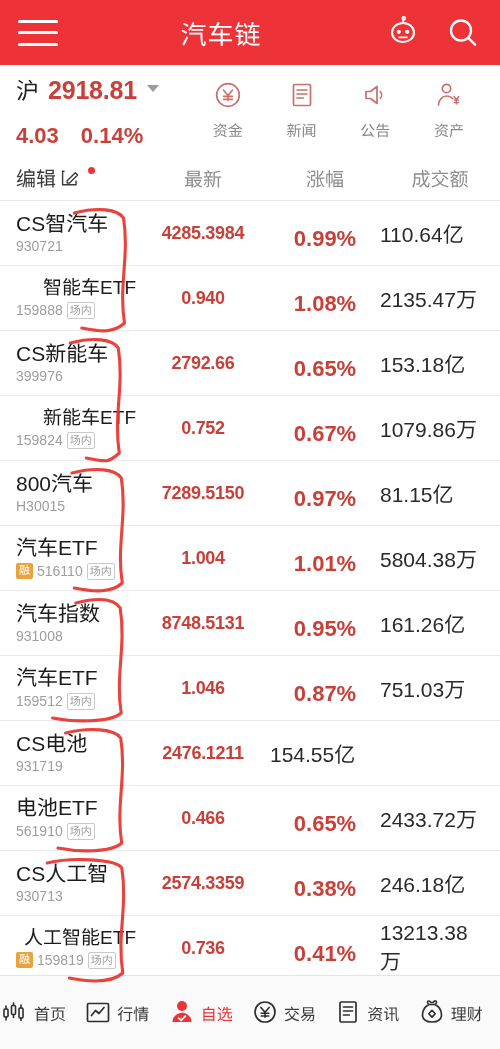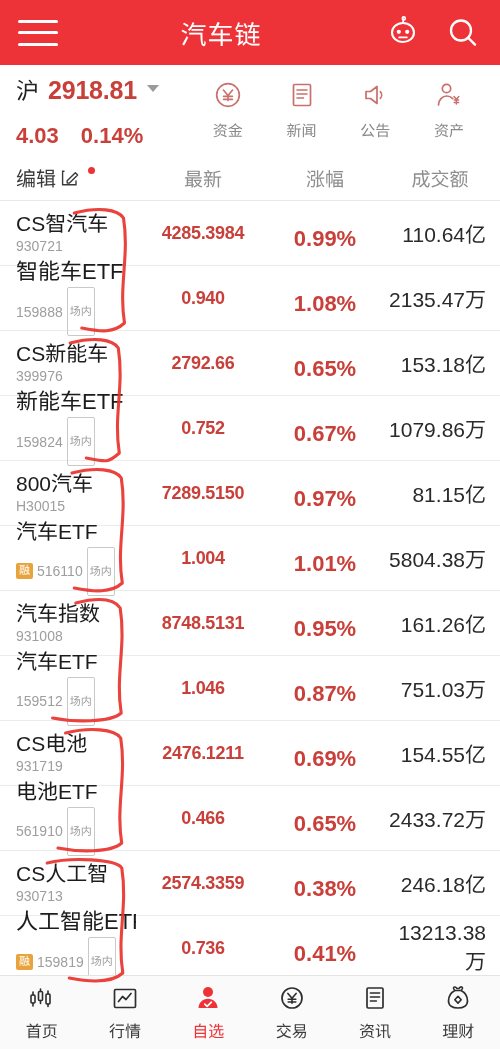--- a/index.html
+++ b/index.html
@@ -54,48 +54,48 @@
   .c-amt   { width:120px; }
 
   
   .list { background:#fff; position:relative; }
   .row {
     height:65px; display:flex; align-items:center;
     border-bottom:1px solid #ececec; background:#fff;
   }
   .cell-name { width:136px; padding-left:16px; overflow:hidden; }
   .nm { font-size:21px; color:#1c1c1c; white-space:nowrap; line-height:1.12; }
-  .nm.long { font-size:22px; }
+  .nm.long { font-size:19px;text-align:right; }
   .sub { display:flex; align-items:center; gap:4px; margin-top:3px; }
   .code { font-size:14px; color:#9e9e9e; }
   .b-rong {
     font-size:11px; color:#fff; background:#e8a33d;
     padding:1px 3px; border-radius:2px; line-height:1.25;
   }
   .b-cn {
     font-size:11px; color:#9e9e9e; border:1px solid #c9c9c9;
-    padding:16px 2px; border-radius:2px; line-height:1.35;
+    padding:0 2px; border-radius:2px; line-height:1.35;
   }
   .cell-price { width:134px; text-align:center; font-size:18px; color:#c9403a; font-weight:600; letter-spacing:-.3px; }
   .cell-chg   { width:110px; text-align:center; font-size:22px; color:#c9403a; font-weight:600;margin-top:12px; }
-  .cell-amt   { width:120px; text-align:right; padding-right:14px; font-size:21px; color:#2a2a2a; font-weight:500; }
+  .cell-amt   { width:120px; text-align:left; padding-right:14px; font-size:21px; color:#2a2a2a; font-weight:500; }
 
   .row.partial { height:22px; overflow:hidden; border-bottom:none; }
   .row.partial .nm { color:#1c1c1c; }
 
   
   .anno { position:absolute; left:0; top:0; width:500px; height:1049px; pointer-events:none; z-index:40; }
 
   
   .botnav {
     position:absolute; left:0; bottom:0; width:500px; height:74px;
     background:#fafafa; border-top:1px solid #e4e4e4;
     display:flex; align-items:center;
   }
-  .bn { flex:1; display:flex; flex-direction:column; align-items:center; gap:4px; cursor:pointer; }
+  .bn { flex:1; display:flex; flex-direction:row; align-items:center; gap:4px; cursor:pointer; }
   .bn-lbl { font-size:16px; color:#3c3c3c; }
   .bn.active .bn-lbl { color:#ee3338; }
 </style>
 </head>
 <body>
 
 <div id="app">
 
   <div class="topbar">
     <div class="hamburger">
@@ -279,21 +279,20 @@
         <div class="cell-amt">751.03万</div>
       </div>
       <div class="row">
         <div class="cell-name">
           <div class="nm">CS电池</div>
           <div class="sub">
             <span class="code">931719</span>
           </div>
         </div>
         <div class="cell-price">2476.1211</div>
-        <div class="cell-chg">0.69%</div>
         <div class="cell-amt">154.55亿</div>
       </div>
       <div class="row">
         <div class="cell-name">
           <div class="nm">电池ETF</div>
           <div class="sub">
             <span class="code">561910</span>
             <span class="b-cn">场内</span>
           </div>
         </div>

